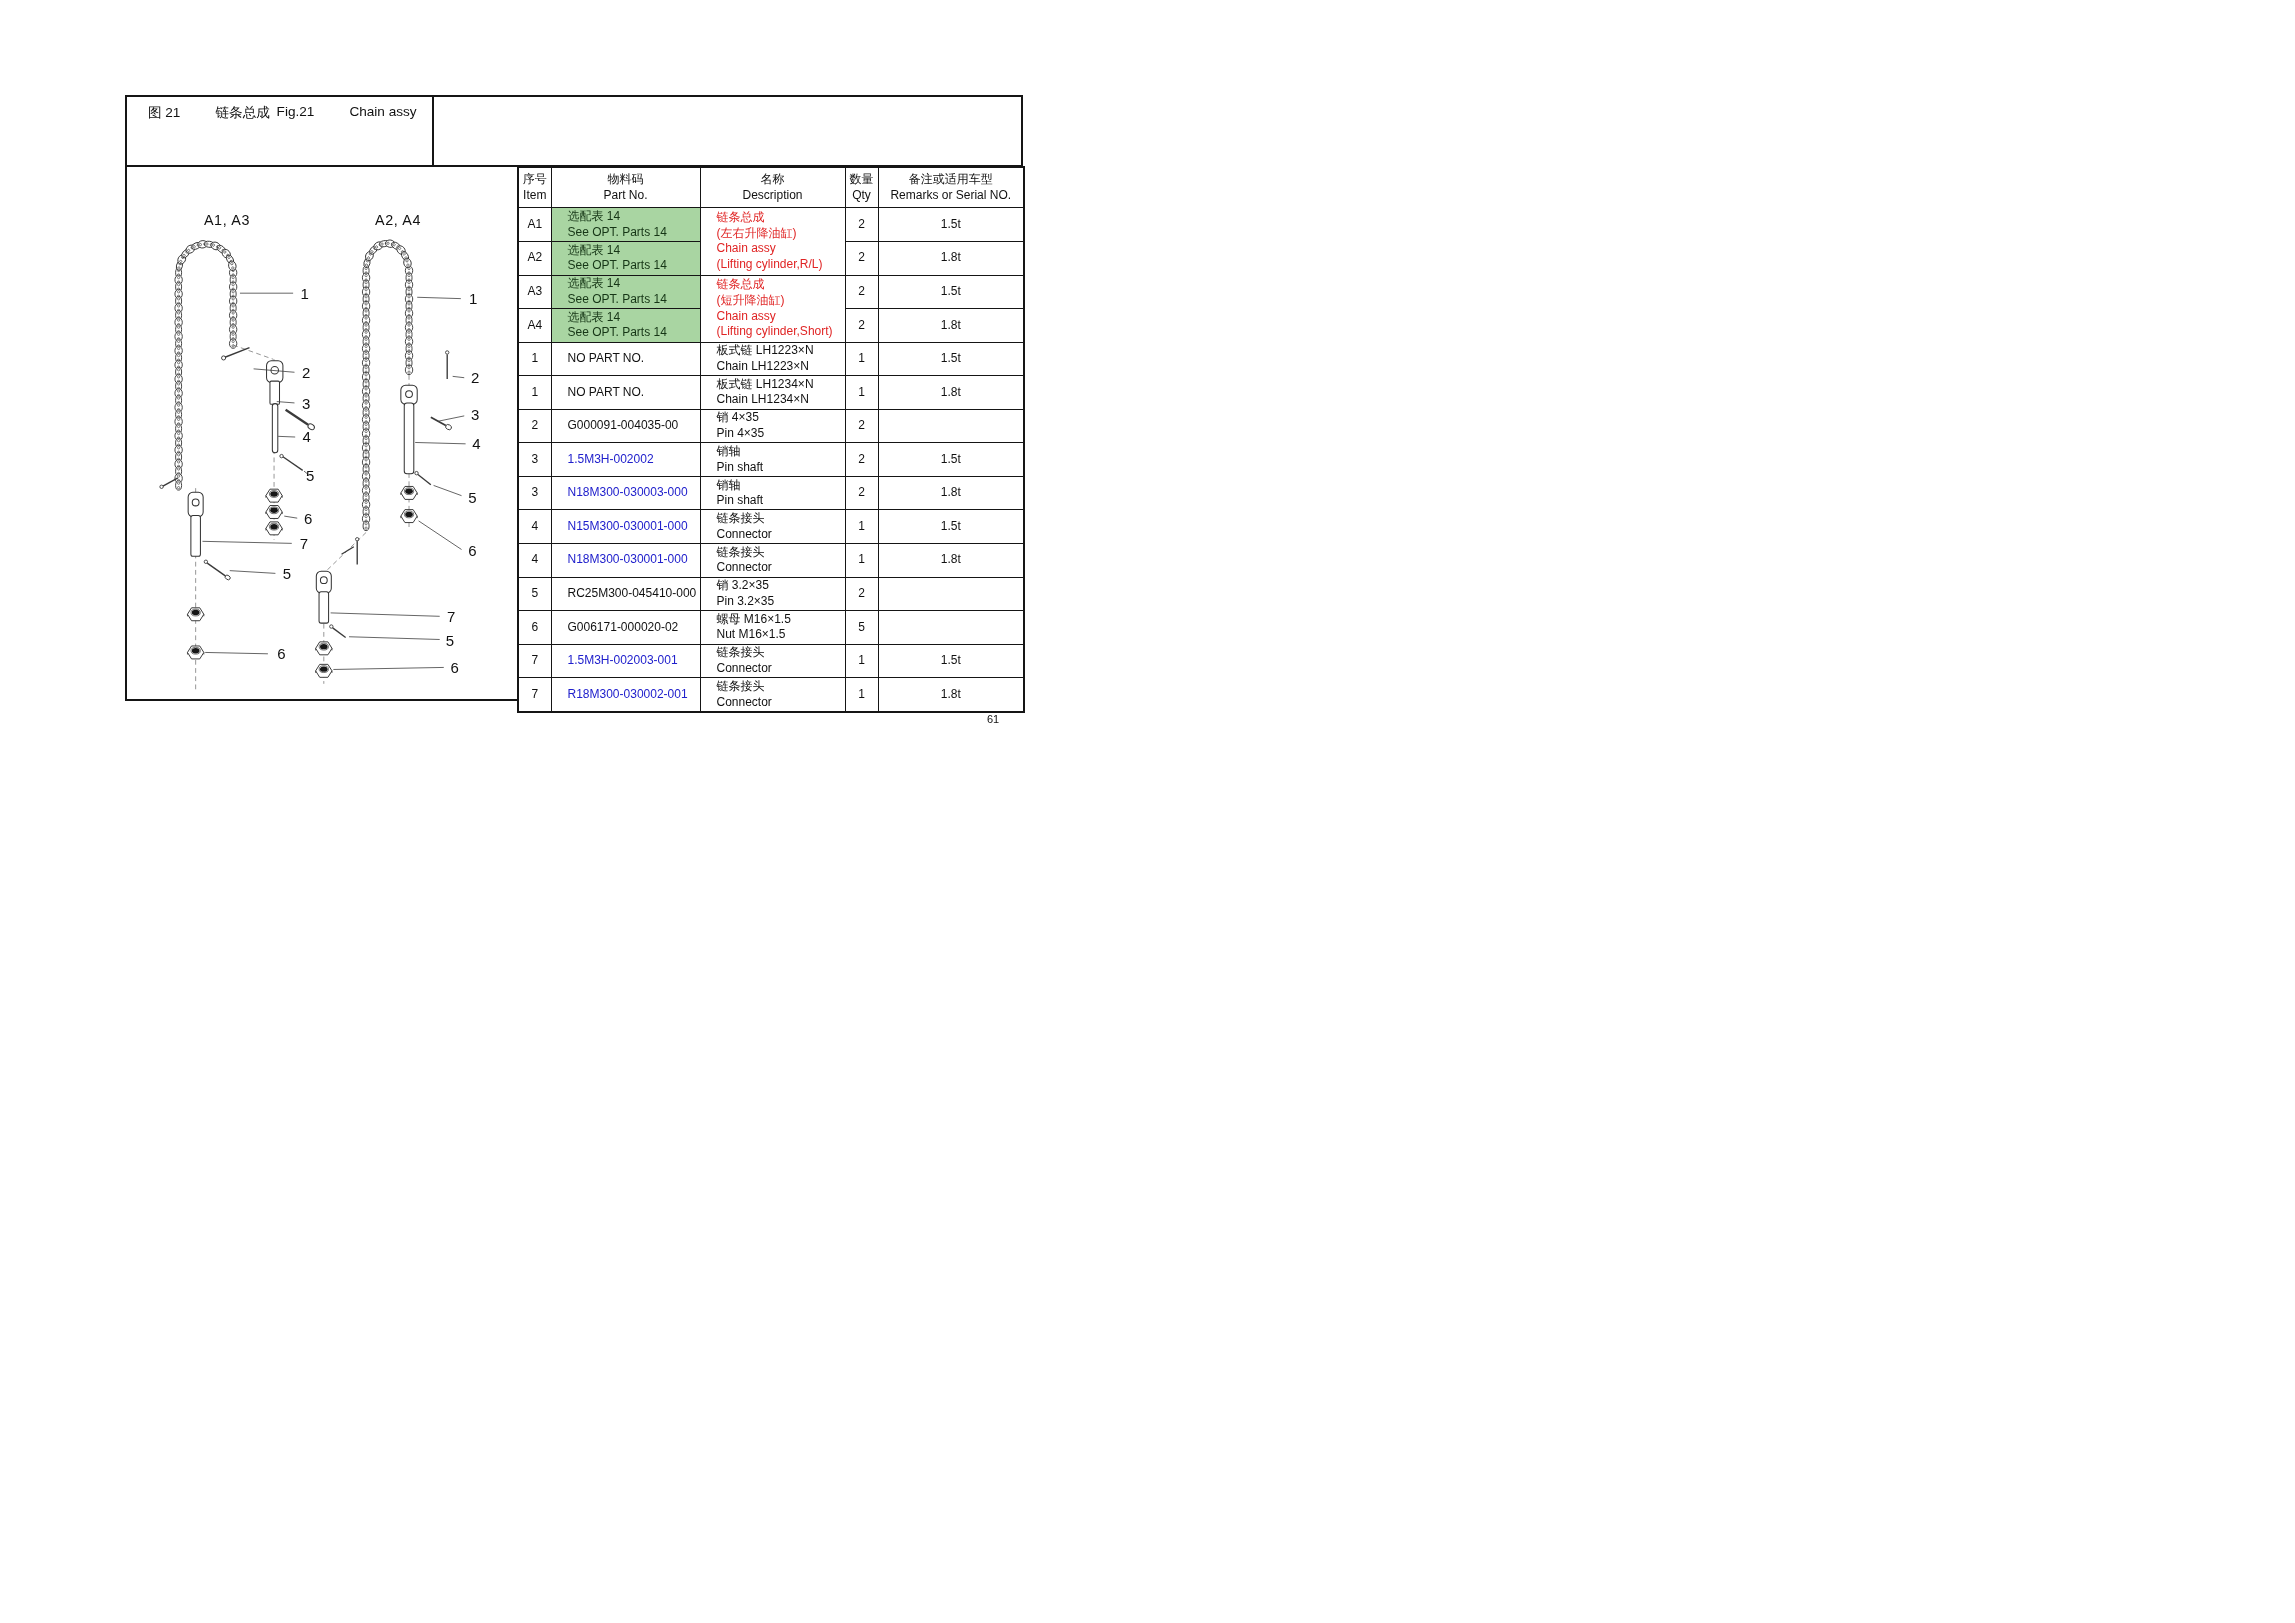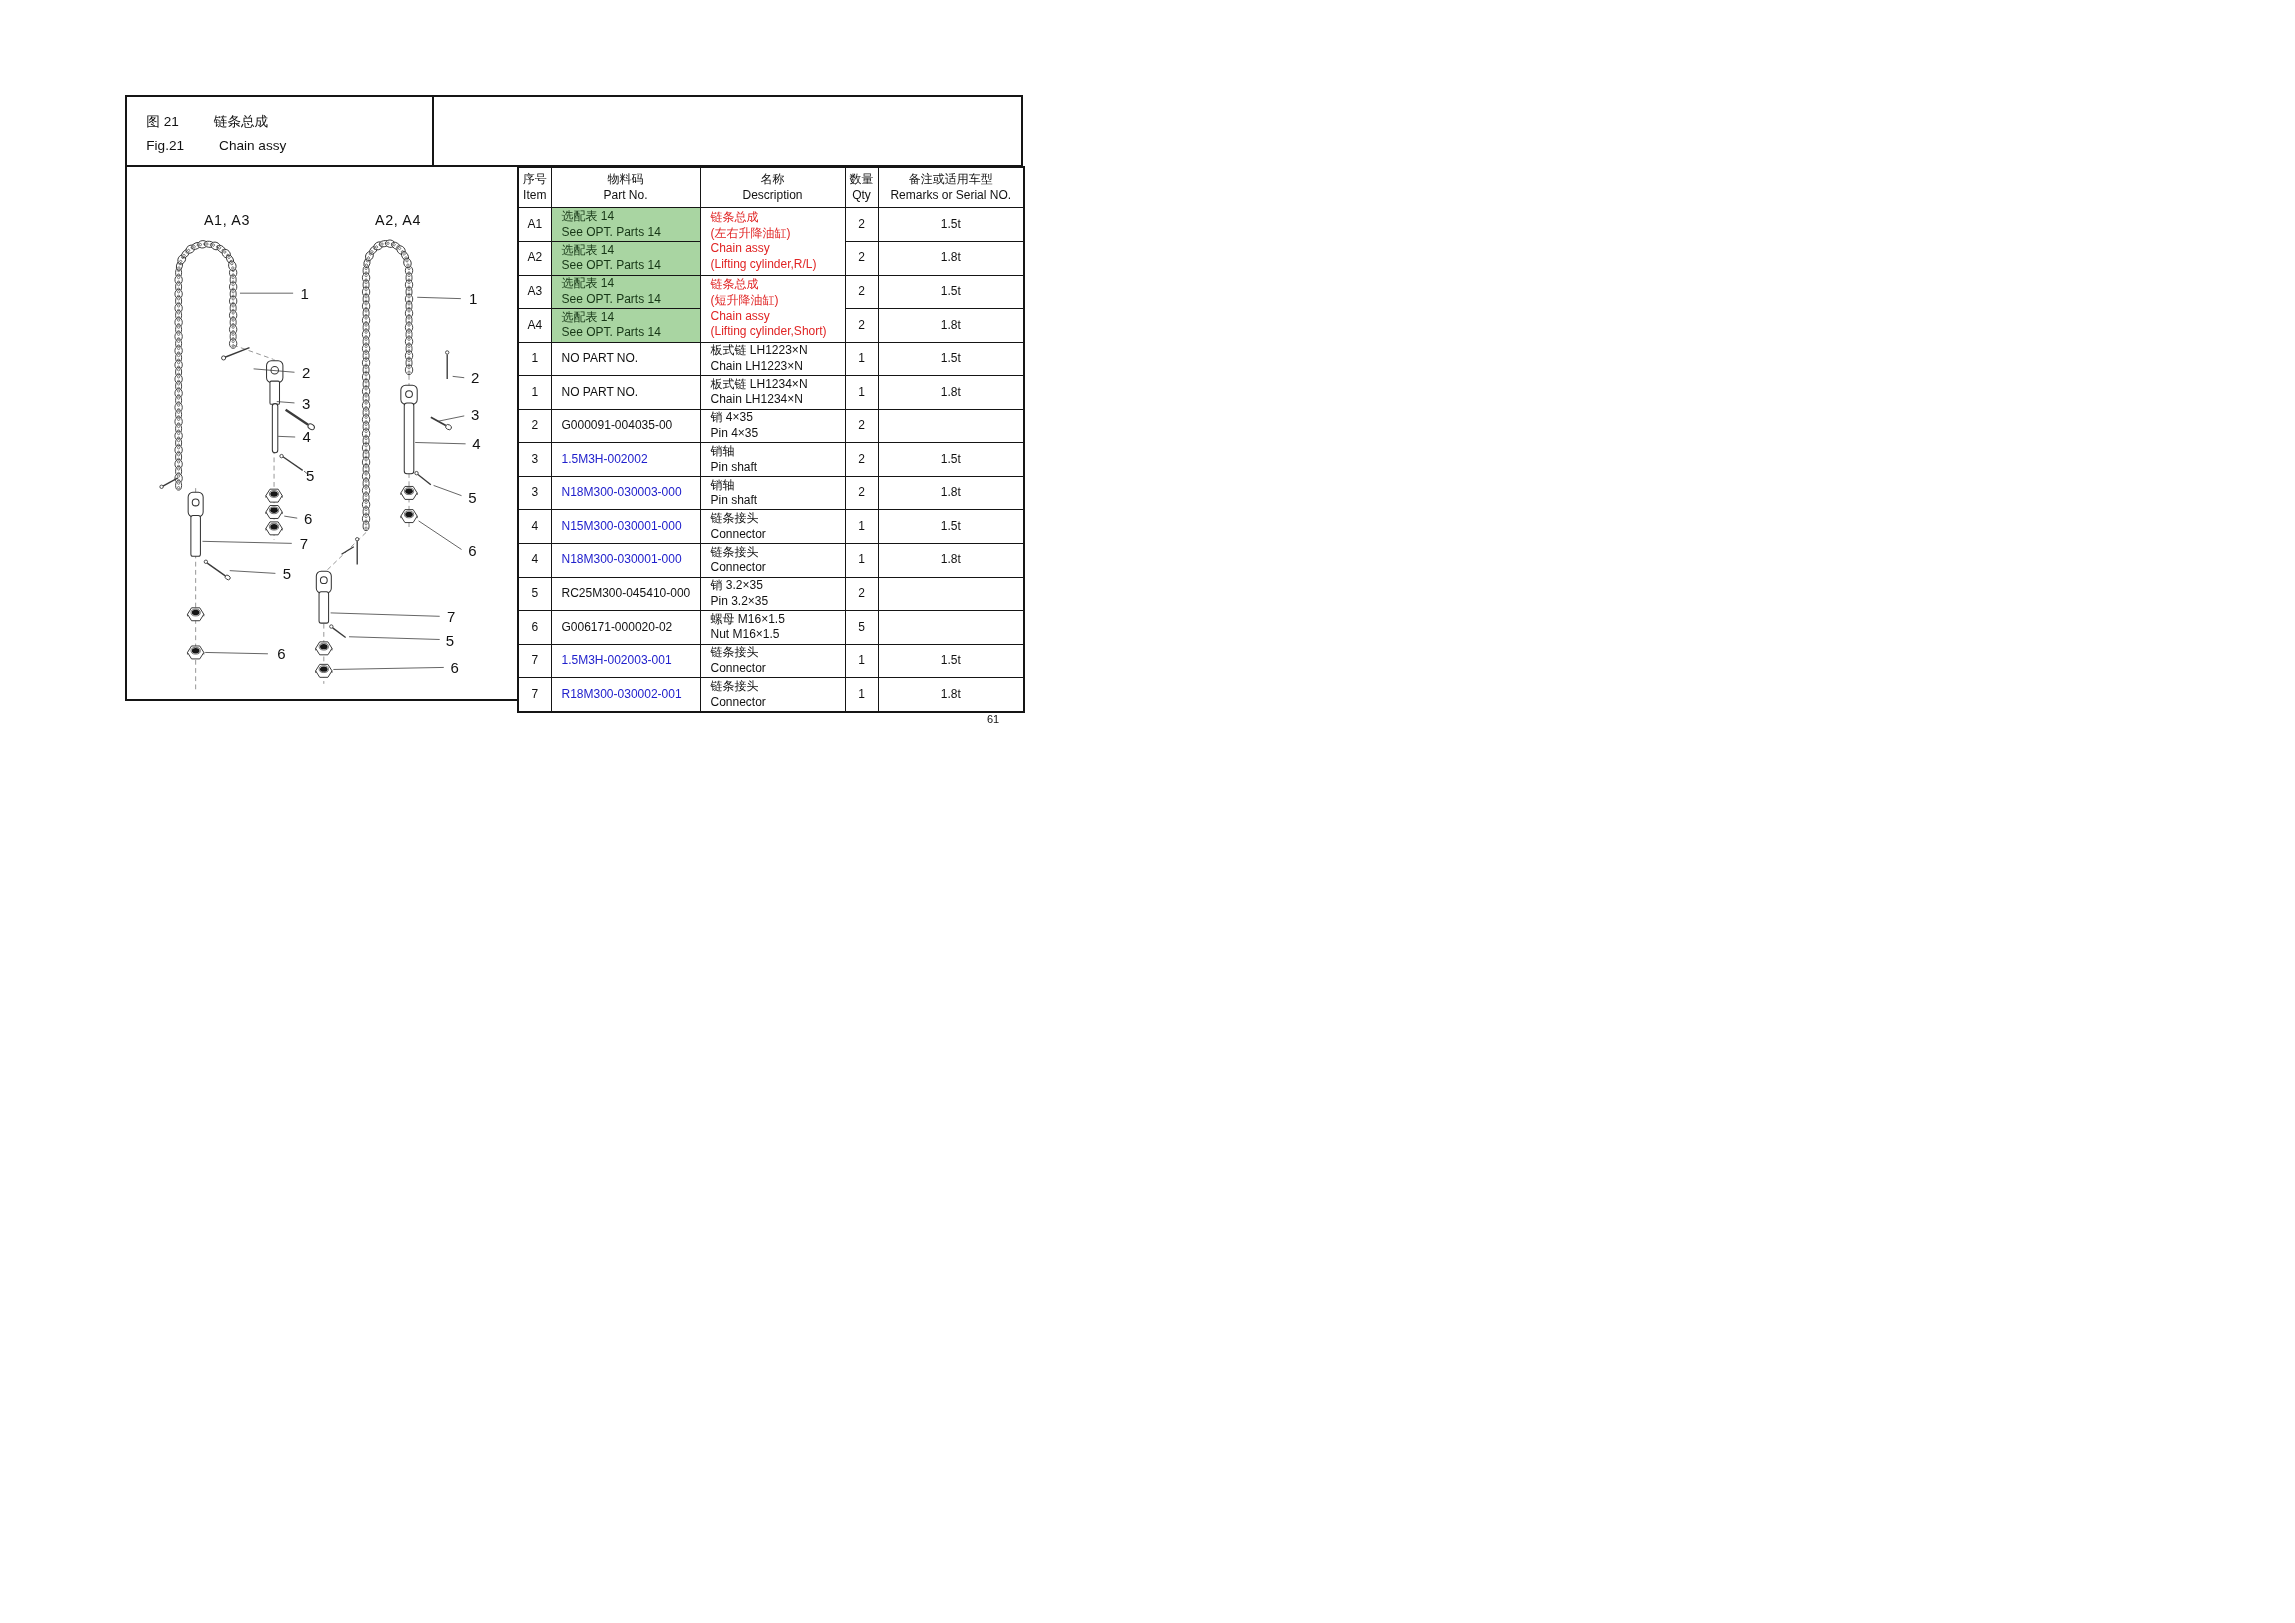--- a/index.html
+++ b/index.html
@@ -15,39 +15,39 @@
     overflow:hidden;
   }
   .outer-box{
     position:absolute;left:125px;top:95px;width:894px;height:602px;
     border:2px solid var(--ink);border-top-width:2.7px;background:#fff;
   }
   .title-divider{position:absolute;left:305px;top:0;width:2px;height:68px;background:var(--ink);}
   .title-rule{position:absolute;left:0;right:0;top:68px;height:2px;background:var(--ink);}
   .title-left{
     position:absolute;left:12.3px;top:6.8px;width:286px;height:59px;
-    display:flex;flex-direction:column;justify-content:center;gap:6.8px;font-size:13.6px;margin-left:7px;
+    display:flex;flex-direction:row;justify-content:center;gap:6.8px;font-size:13.6px;
   }
   .title-left .row{display:flex;gap:35px;}
   .title-right{
     position:absolute;left:307px;right:0;top:0;height:68px;
     display:flex;align-items:center;justify-content:center;font-size:13.6px;letter-spacing:0.3px;
   }
   table.parts-table{
     position:absolute;left:517px;top:166px;z-index:2;background:#fff;
     border-collapse:collapse;table-layout:fixed;font-size:12px;line-height:1.3;
     border:2px solid var(--ink);
   }
   .parts-table td{
     border:1.4px solid var(--ink);white-space:pre-line;vertical-align:middle;
     text-align:center;padding:0.7px 1.4px;overflow:hidden;
   }
   .parts-table thead td{height:38px;}
   .parts-table tbody td{height:30px;}
-  .parts-table td.part, .parts-table td.desc{text-align:left;padding-left:10px;}
+  .parts-table td.part, .parts-table td.desc{text-align:left;padding-left:16px;}
   td.green{background:var(--green);color:#163616;}
   td.blue{color:var(--blue);}
   td.red{color:var(--red);}
   svg.diagram{position:absolute;left:0;top:0;z-index:1;}
   svg text{font-family:"Liberation Sans","DejaVu Sans",sans-serif;fill:#111;}
   text.callout{font-size:22px;text-anchor:middle;}
   text.chain-label{font-size:21px;text-anchor:middle;letter-spacing:1px;}
   .page-number{position:absolute;left:987px;top:713px;width:37px;font-size:11px;}
 </style>
 </head>

